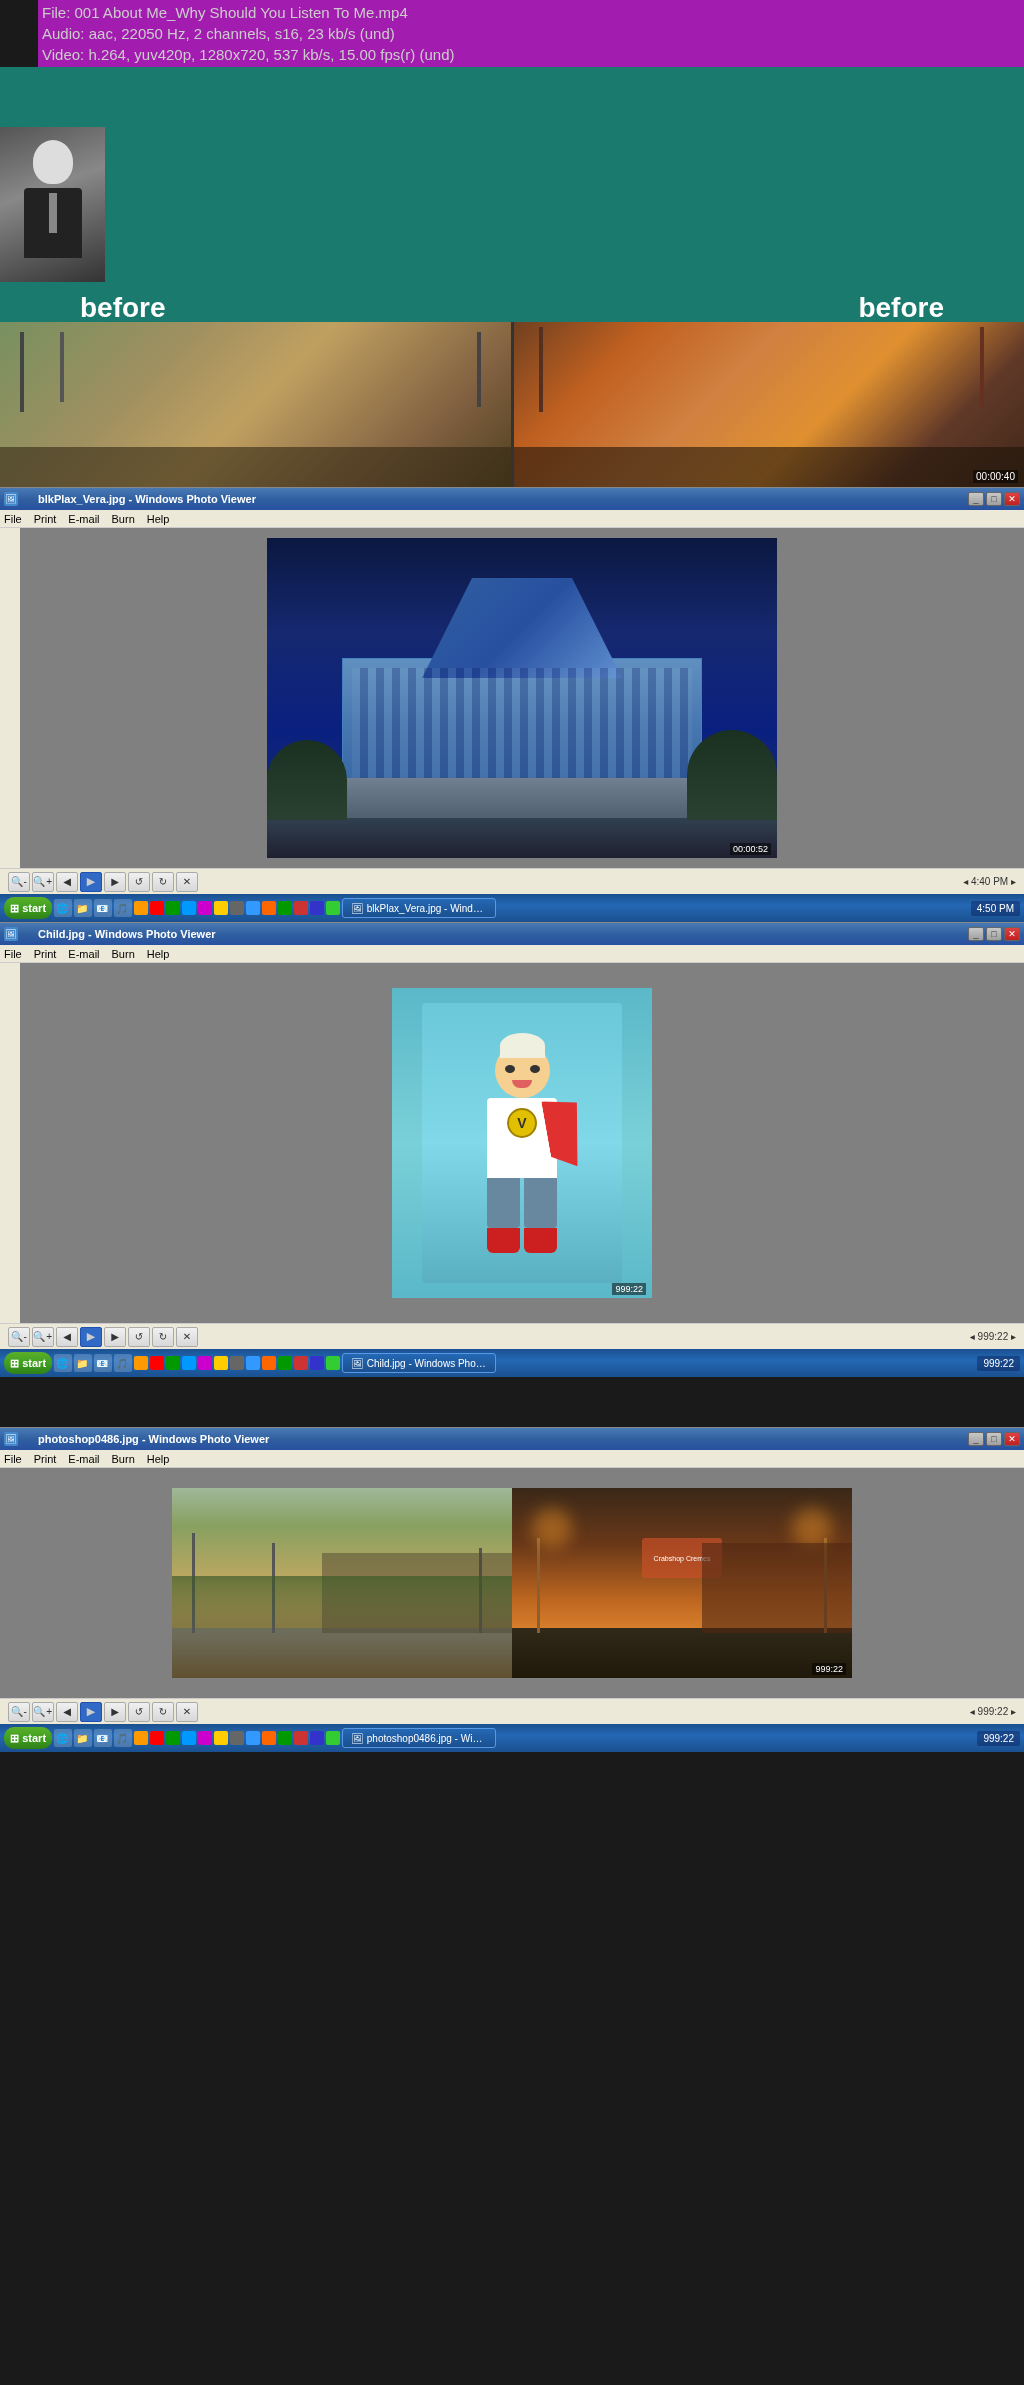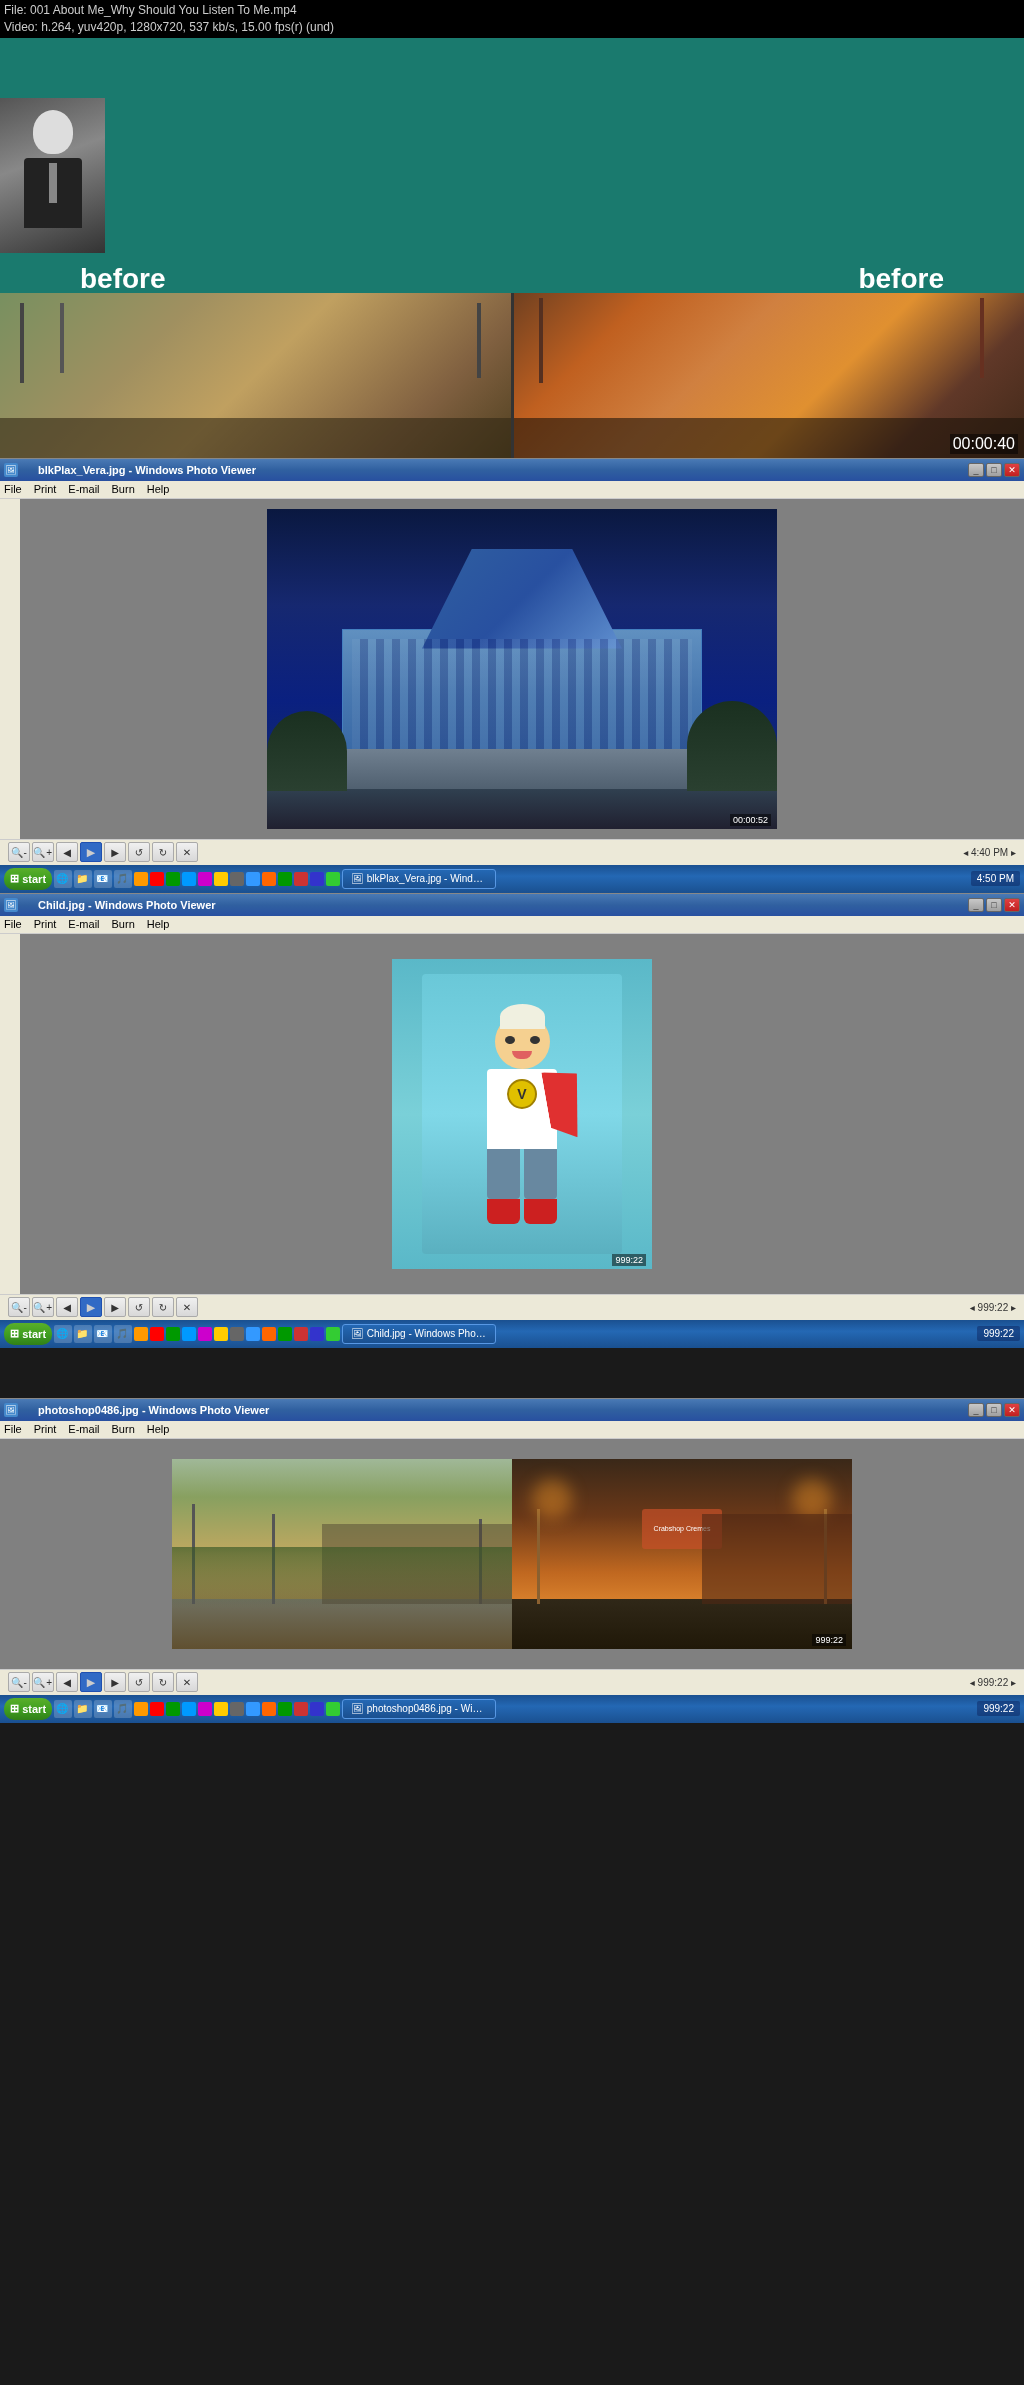--- a/index.html
+++ b/index.html
@@ -6,25 +6,26 @@
     body {
       width: 1024px;
       background: #1a1a1a;
       font-family: Arial, sans-serif;
       font-size: 11px;
       color: #ccc;
     }
 
     
     .info-bar {
-      background: #000000;
+      background: #a21caf;
       color: #ccc;
       padding: 2px 4px;
-      font-size: 12px;
+      font-size: 15px;
       line-height: 1.4;
+      margin-left: 38px;
     }
 
     
     .video-section {
       width: 100%;
       background: #1a7a6e;
       position: relative;
       height: 420px;
       overflow: hidden;
     }
@@ -154,21 +155,21 @@
       width: 3px;
       background: #333;
       height: 100%;
     }
 
     .timestamp {
       position: absolute;
       bottom: 4px;
       right: 6px;
       color: white;
-      font-size: 16px;
+      font-size: 10px;
       background: rgba(0,0,0,0.5);
       padding: 1px 3px;
     }
 
     
     .wpv-window {
       width: 100%;
       background: #ece9d8;
       border-top: 1px solid #888;
     }
@@ -413,20 +414,21 @@
       align-items: center;
       justify-content: center;
       position: relative;
     }
   </style>
 </head>
 <body>
 
 <div class="info-bar">
   <div>File: 001 About Me_Why Should You Listen To Me.mp4</div>
+  <div>Audio: aac, 22050 Hz, 2 channels, s16, 23 kb/s (und)</div>
   <div>Video: h.264, yuv420p, 1280x720, 537 kb/s, 15.00 fps(r) (und)</div>
 </div>
 
 <div class="video-section">
   <div class="video-teal-bg">
 
     <div class="avatar-box">
       <div class="avatar-img">
         <div class="person-silhouette">
           <div class="person-head"></div>

